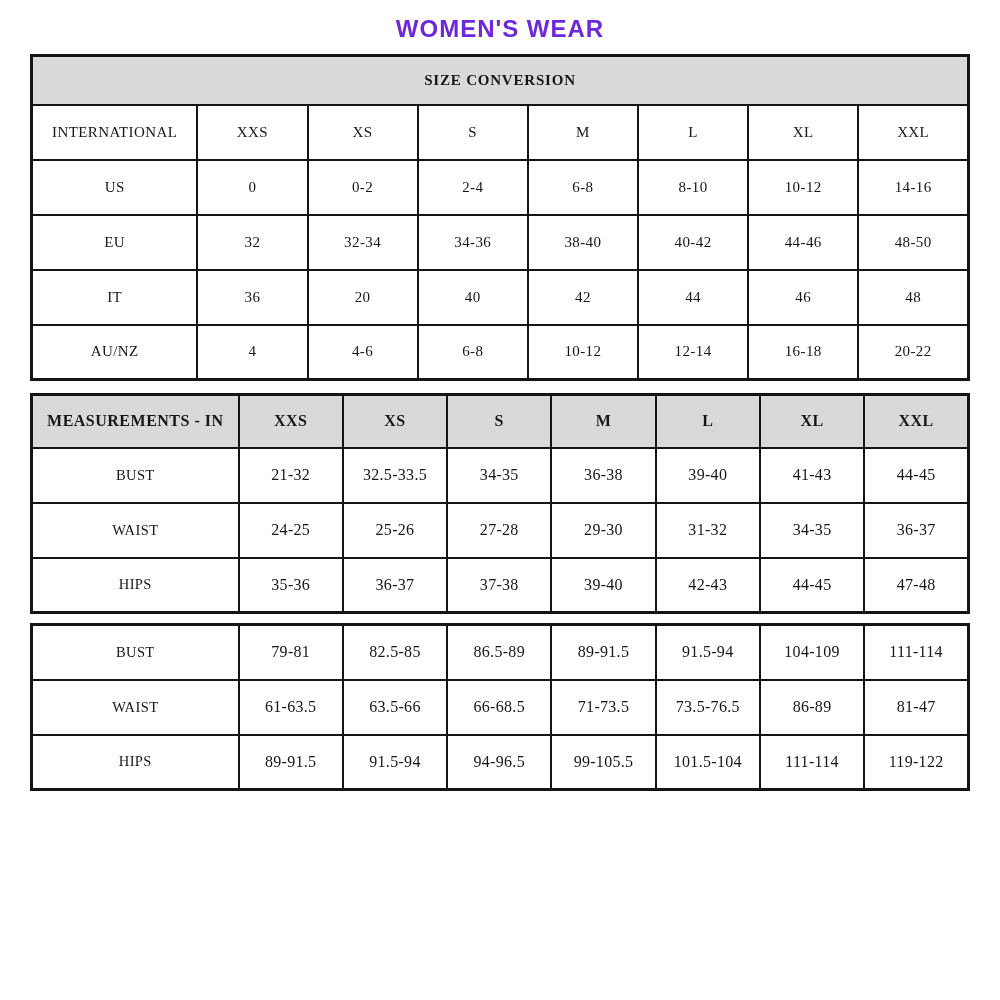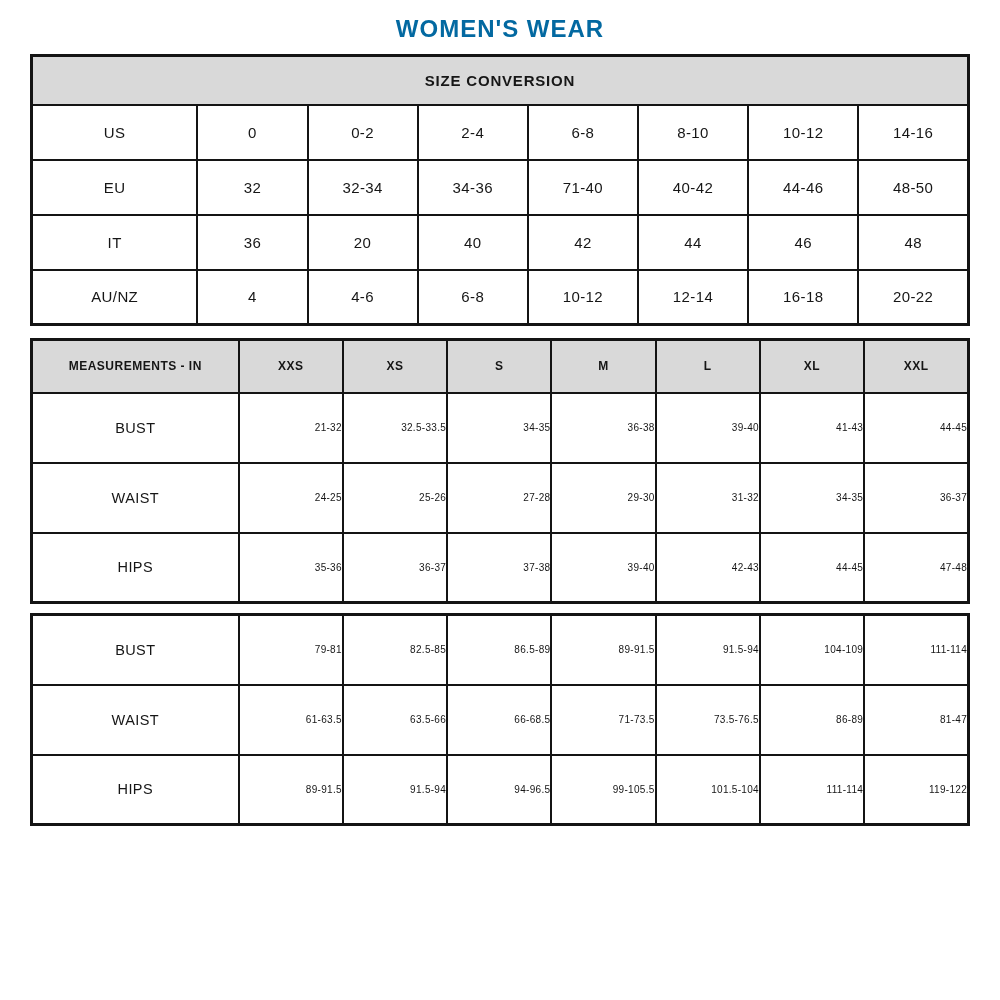--- a/index.html
+++ b/index.html
@@ -11,28 +11,29 @@
     color: #161616;
   }
   .page { padding: 0 30px; }
 
   .title {
     text-align: center;
     font-size: 24px;
     font-weight: 700;
     letter-spacing: 1px;
     margin: 15px 0 11px 0;
-    color: #0369a1;
+    color: #6d28d9;
   }
 
   table {
     width: 100%;
     border-collapse: collapse;
     table-layout: fixed;
     border: 3px solid #141414;
+    font-family: Liberation Serif, serif;
   }
   td, th { border: 2px solid #141414; text-align: center; vertical-align: middle; padding: 0; }
 
   
   .conv { margin-bottom: 12px; }
   .conv .banner th {
     background: #d9d9d9;
     height: 49px;
     font-size: 15px;
     font-weight: 700;
@@ -43,35 +44,34 @@
     font-size: 15px;
     letter-spacing: 0.4px;
     font-weight: 400;
   }
 
   
   .meas { margin-bottom: 9px; }
   .meas th {
     background: #d9d9d9;
     height: 53px;
-    font-size: 12px;
+    font-size: 16px;
     font-weight: 700;
     letter-spacing: 0.5px;
   }
   .meas td.label {
     font-size: 14.5px;
     letter-spacing: 0.4px;
     font-weight: 400;
   }
   .meas td.val {
-    height: 70px;
-    font-size: 10px;
+    height: 55px;
+    font-size: 16px;
     letter-spacing: 0.3px;
     font-weight: 400;
-    text-align: right;
   }
 </style>
 </head>
 <body>
 
 <div class="page">
 
   <h1 class="title">WOMEN'S WEAR</h1>
 
   <table class="conv">
@@ -81,37 +81,47 @@
         <col style="width:11.757%">
         <col style="width:11.757%">
       <col style="width:11.757%">
         <col style="width:11.757%">
         <col style="width:11.757%">
         <col style="width:11.757%">
     </colgroup>
     <tbody>
         <tr class="banner">
       <th colspan="8">SIZE CONVERSION</th>
+    </tr>
+    <tr>
+      <td>INTERNATIONAL</td>
+      <td>XXS</td>
+      <td>XS</td>
+      <td>S</td>
+      <td>M</td>
+      <td>L</td>
+      <td>XL</td>
+      <td>XXL</td>
     </tr>
     <tr>
       <td>US</td>
       <td>0</td>
       <td>0-2</td>
       <td>2-4</td>
       <td>6-8</td>
       <td>8-10</td>
       <td>10-12</td>
       <td>14-16</td>
     </tr>
     <tr>
       <td>EU</td>
       <td>32</td>
       <td>32-34</td>
       <td>34-36</td>
-      <td>71-40</td>
+      <td>38-40</td>
       <td>40-42</td>
       <td>44-46</td>
       <td>48-50</td>
     </tr>
     <tr>
       <td>IT</td>
       <td>36</td>
       <td>20</td>
       <td>40</td>
       <td>42</td>

